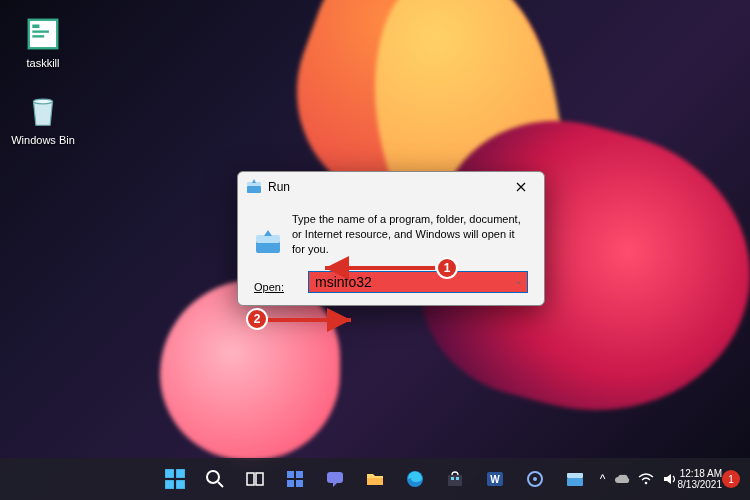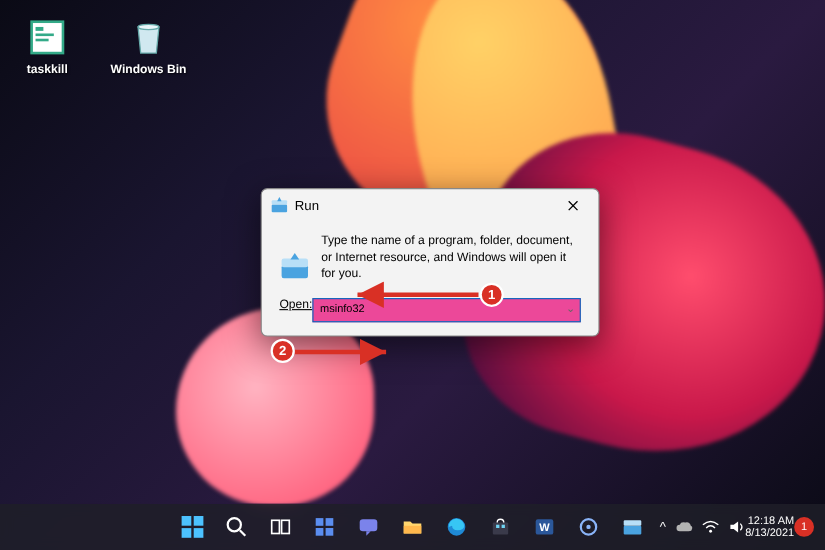--- a/index.html
+++ b/index.html
@@ -9,45 +9,45 @@
     background: linear-gradient(135deg, #0a0a15 0%, #1a1530 30%, #2a1a40 60%, #0a0a15 100%);
   }
   
   .blob { position: absolute; border-radius: 50%; filter: blur(2px); }
   .b1 { width: 250px; height: 250px; background: radial-gradient(circle at 30% 30%, #ff8c42, #e63946); top: -40px; left: 300px; transform: rotate(20deg); border-radius: 40% 60% 50% 50%; }
   .b2 { width: 180px; height: 320px; background: radial-gradient(circle at 40% 20%, #ffd166, #ff8c42); top: -30px; left: 380px; transform: rotate(-10deg); border-radius: 50% 50% 40% 60%; }
   .b3 { width: 320px; height: 280px; background: radial-gradient(circle at 60% 40%, #ff4d6d, #c9184a, #2b0a3d); top: 130px; left: 430px; border-radius: 45% 55% 60% 40%; transform: rotate(15deg); }
   .b4 { width: 180px; height: 180px; background: radial-gradient(circle at 40% 40%, #ffb3c1, #ff4d6d); top: 280px; left: 160px; border-radius: 55% 45% 50% 50%; }
 
   
-  .desktop-icons { position: absolute; top: 15px; left: 8px; display: flex; flex-direction: row; gap: 22px; font-weight: bold; }
+  .desktop-icons { position: absolute; top: 15px; left: 8px; display: flex; flex-direction: column; gap: 22px; }
   .d-icon { width: 70px; display: flex; flex-direction: column; align-items: center; gap: 4px; cursor: pointer; }
   .d-icon .glyph { width: 38px; height: 38px; display: flex; align-items: center; justify-content: center; }
   .d-icon .label { color: #fff; font-size: 11px; text-align: center; text-shadow: 1px 1px 2px rgba(0,0,0,.8); line-height: 1.2; }
 
   
   .run-dialog {
     position: absolute; left: 237px; top: 171px; width: 308px; height: 135px;
     background: #f3f3f3; border: 1px solid #888; border-radius: 6px;
     box-shadow: 0 8px 30px rgba(0,0,0,.5);
     display: flex; flex-direction: column;
   }
   .titlebar { height: 30px; display: flex; align-items: center; padding: 0 8px; }
   .titlebar .t-icon { width: 16px; height: 16px; margin-right: 6px; }
   .titlebar .t-title { font-size: 12px; color: #000; flex: 1; }
   .titlebar .close { width: 30px; height: 30px; display: flex; align-items: center; justify-content: center; cursor: pointer; font-size: 13px; color: #000; }
   .body-row { display: flex; padding: 10px 16px 8px 16px; gap: 10px; align-items: flex-end; }
   .body-row .run-icon { width: 28px; height: 28px; flex-shrink: 0; }
   .body-row .desc { font-size: 11px; color: #000; line-height: 1.35; }
-  .open-row { display: flex; align-items: flex-start; padding: 6px 16px 10px 16px; gap: 0; position: relative; }
+  .open-row { display: flex; align-items: flex-end; padding: 6px 16px 10px 16px; gap: 24px; position: relative; }
   .open-row .olabel { font-size: 11px; color: #000; text-decoration: underline; }
   .open-row .combo { flex: 1; position: relative; }
   .open-row input {
-    width: 100%; height: 22px; border: 1px solid #0067c0; background: #ec4899;
-    font-size: 10px; padding: 0 20px 0 6px; outline: none; color: #000;
+    width: 100%; height: 22px; border: 1px solid #0067c0; background: #ef4444;
+    font-size: 14px; padding: 0 20px 0 6px; outline: none; color: #000;
   }
   .open-row .chev { position: absolute; right: 5px; top: 4px; font-size: 10px; color: #666; pointer-events: none; }
   .button-row { display: flex; justify-content: flex-end; gap: 6px; padding: 6px 12px 10px 12px; background: #f3f3f3; margin-top: auto; }
   .button-row button {
     width: 66px; height: 22px; font-size: 11px; background: #fdfdfd;
     border: 1px solid #aaa; border-radius: 3px; cursor: pointer; color: #000;
   }
   .button-row button.primary { border: 1px solid #0067c0; box-shadow: inset 0 0 0 1px #0067c0; }
 
   

